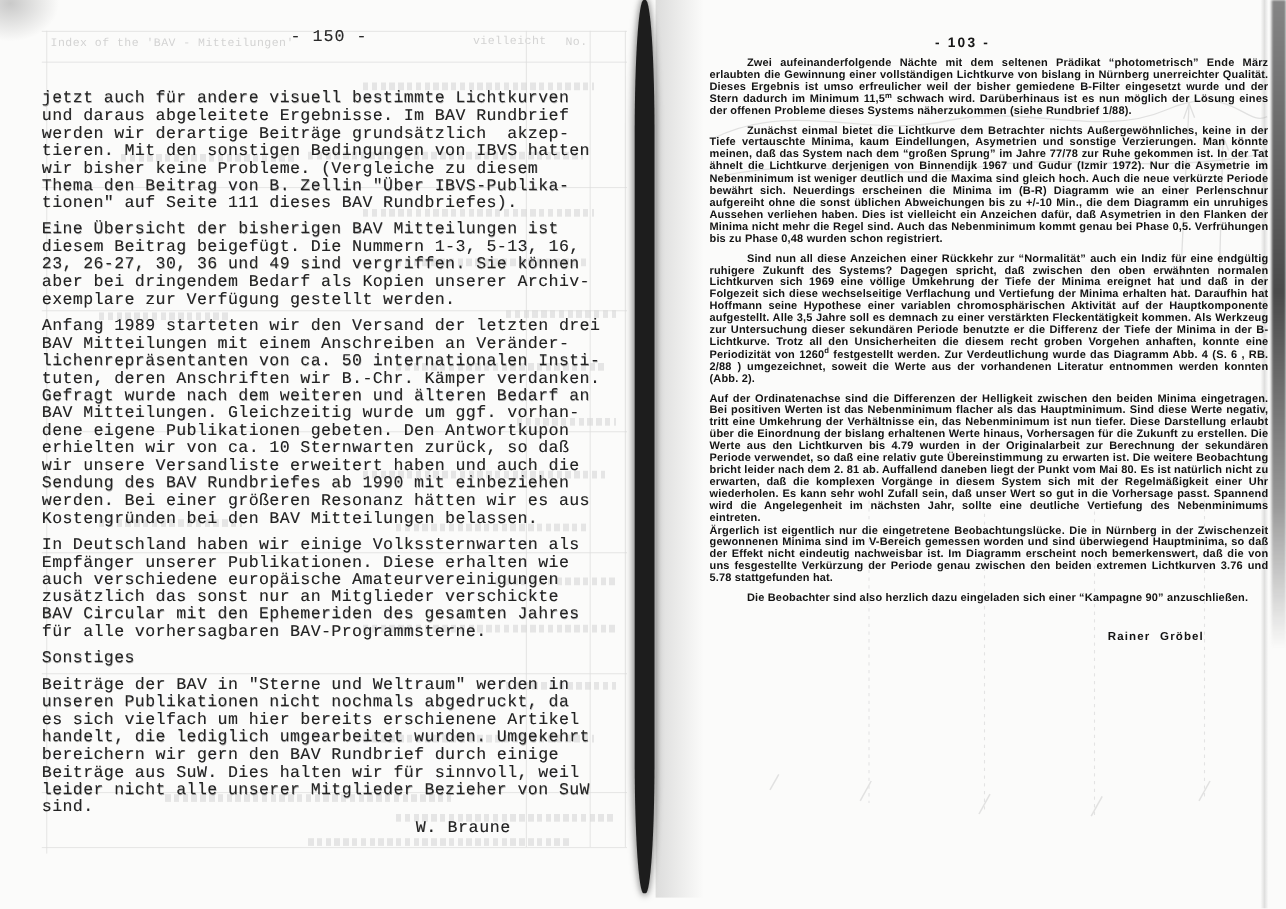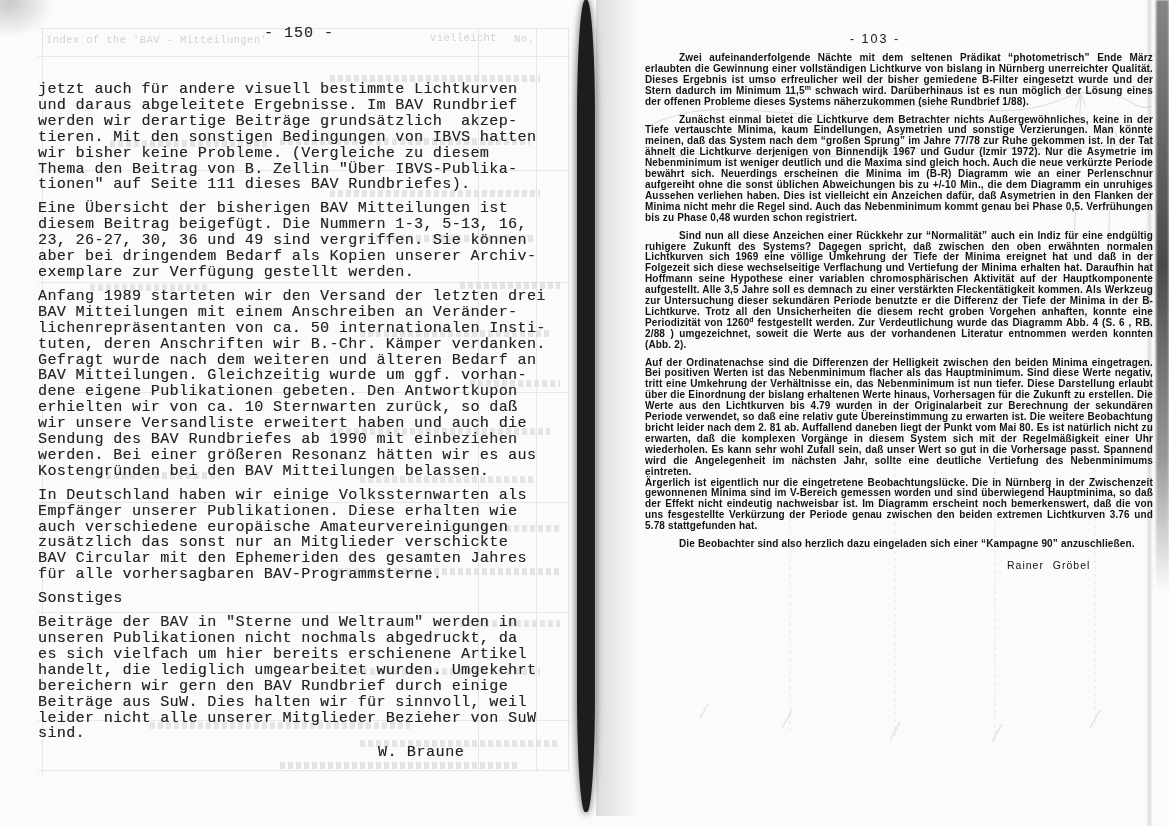--- a/index.html
+++ b/index.html
@@ -31,37 +31,37 @@
     font-family:Liberation Mono, monospace;
     font-size:15px;letter-spacing:.6px;color:#232323;
     padding-left:340px;margin-top:-6px;
     text-shadow:0.35px 0.35px 0.35px rgba(25,25,25,.38);
   }
   
   .page-right-content{
     position:absolute;left:645px;top:32px;width:508px;z-index:2;
   }
   .pageno-right{
-    font-size:12.5px;font-weight:normal;letter-spacing:2px;line-height:14px;
+    font-size:12.5px;font-weight:bold;letter-spacing:2px;line-height:14px;
     text-align:center;color:#161616;transform:translateX(-24px);
   }
   .article-title{
     font-size:14.5px;font-weight:bold;letter-spacing:3.5px;word-spacing:3px;
     text-align:center;color:#141414;margin:16px 0 16px 0;
   }
   .rp{
     font-size:10px;font-weight:bold;line-height:10.9px;letter-spacing:.15px;
     text-align:justify;color:#131313;margin:7px 0 0 0;
   }
   .rp.indent{text-indent:34px;}
   .rp.joined{margin-top:0;}
   .rp sup{font-size:7px;line-height:0;vertical-align:super;}
   .sig-right{
-    font-size:10.5px;font-weight:normal;letter-spacing:1px;word-spacing:5px;
-    color:#131313;margin-top:9px;padding-left:362px;
+    font-size:10.5px;font-weight:bold;letter-spacing:1px;word-spacing:5px;
+    color:#131313;margin-top:23px;padding-left:362px;
   }
   
   .gutter-shadow{
     position:absolute;left:577px;top:0;width:18px;height:812px;z-index:3;
     background:#1d1d1d;border-radius:8px/120px;
     box-shadow:0 0 6px 2px rgba(50,50,50,.55);
     filter:blur(.4px);
   }
   .gutter-fade{
     position:absolute;left:596px;top:0;width:44px;height:816px;z-index:1;

